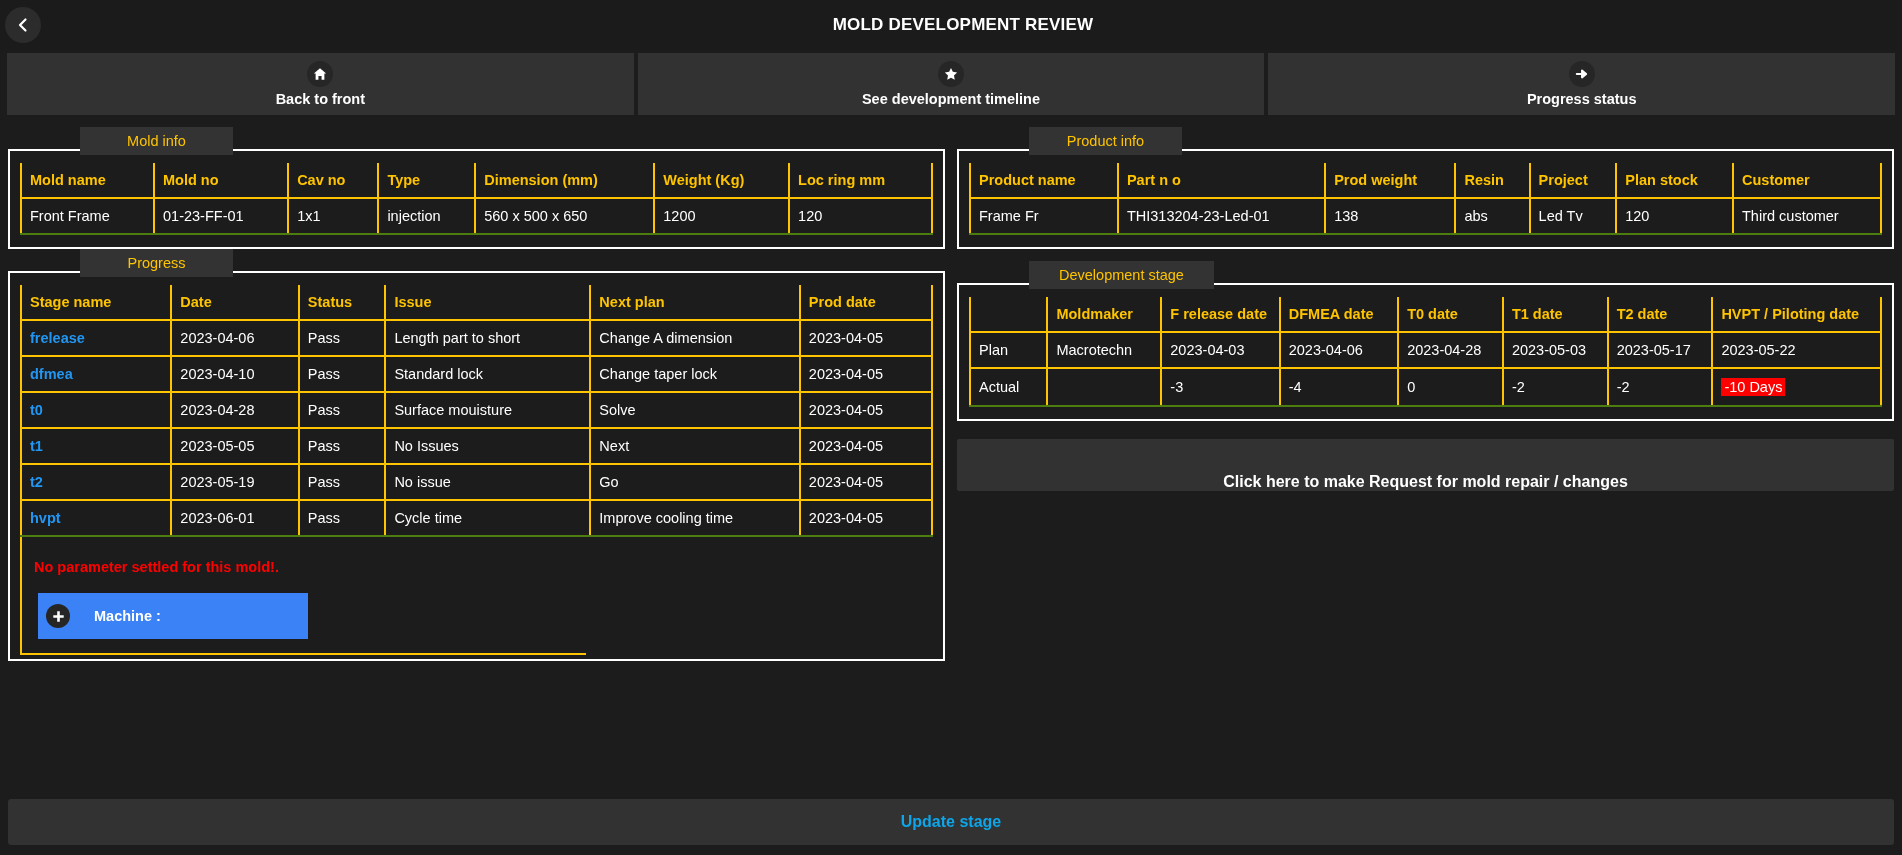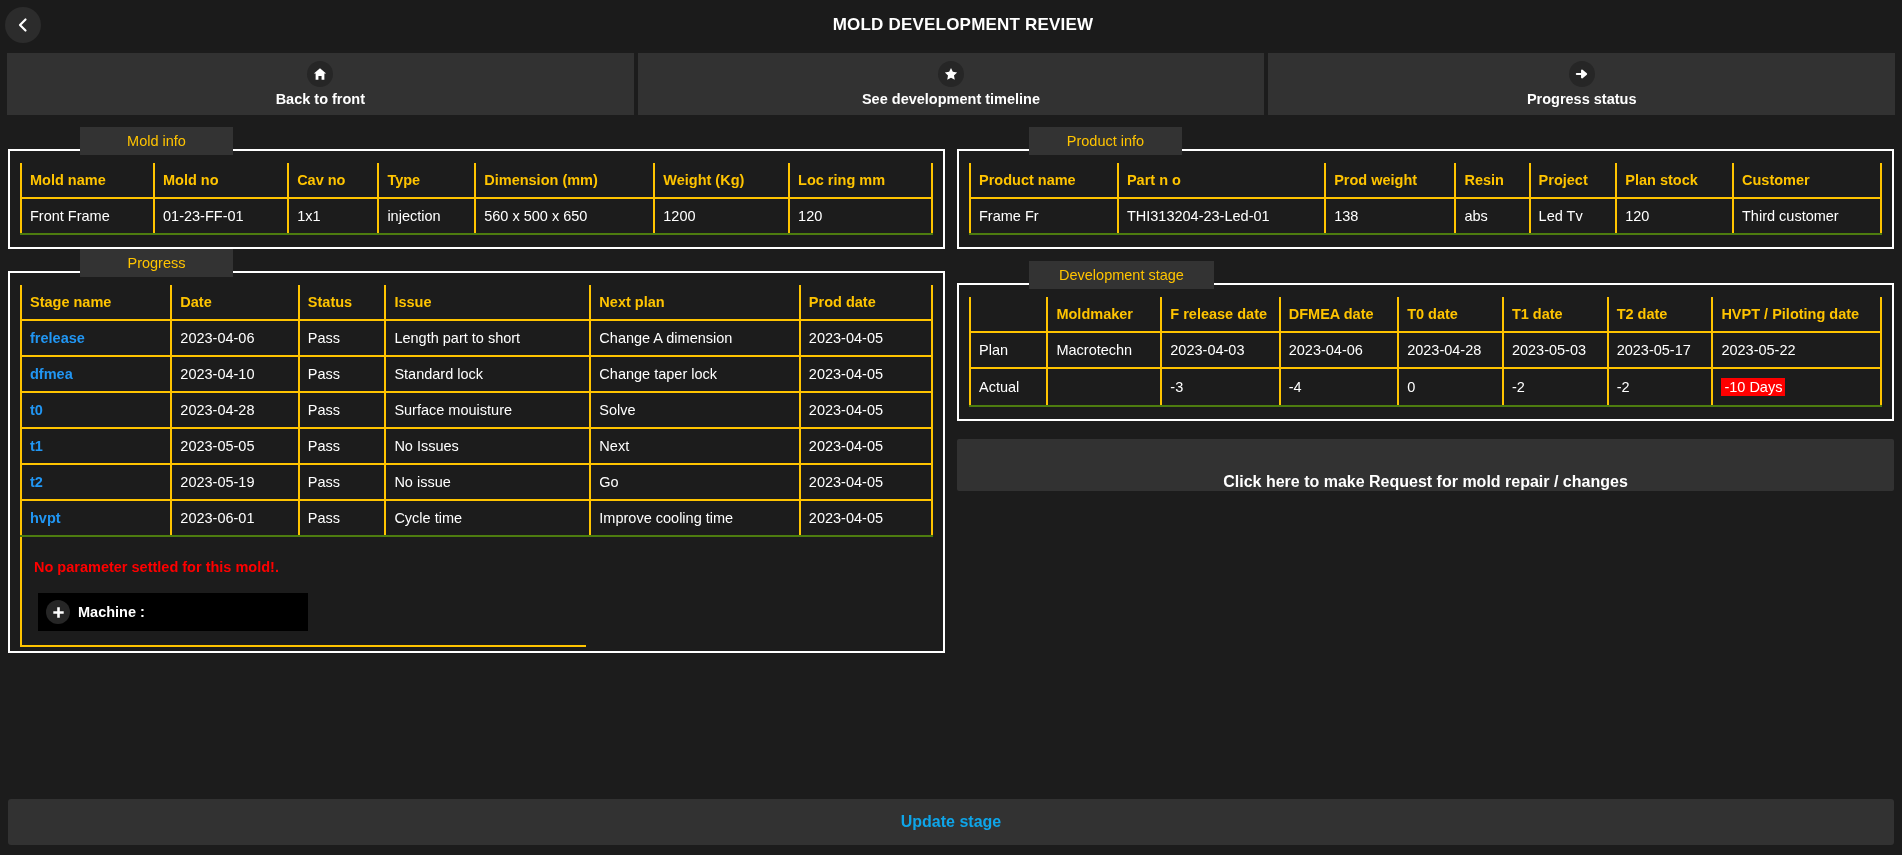--- a/index.html
+++ b/index.html
@@ -148,26 +148,26 @@
     padding: 22px 0 0 12px;
   }
   .prog-foot {
     border-left: 2px solid #ffc400;
     border-bottom: 2px solid #ffc400;
     width: 62%;
     padding-bottom: 14px;
   }
   .machine-field {
     margin: 18px 0 0 16px;
-    background: #000000;
+    background: #3b82f6;
     width: 270px;
-    height: 38px;
-    display: flex;
-    align-items: center;
-    gap: 8px;
+    height: 46px;
+    display: flex;
+    align-items: center;
+    gap: 24px;
     padding-left: 8px;
     cursor: pointer;
   }
   .plus-ico {
     width: 24px; height: 24px;
     border-radius: 50%;
     background: #262626;
     display:flex; align-items:center; justify-content:center;
     flex: 0 0 auto;
   }

